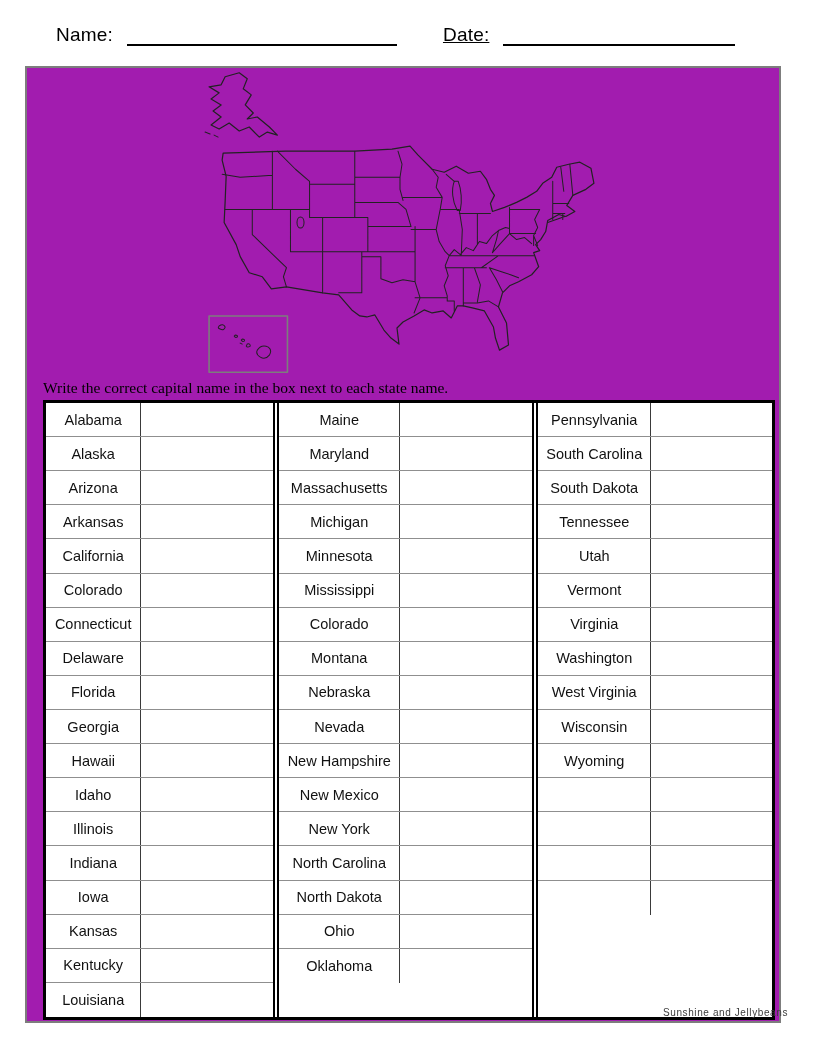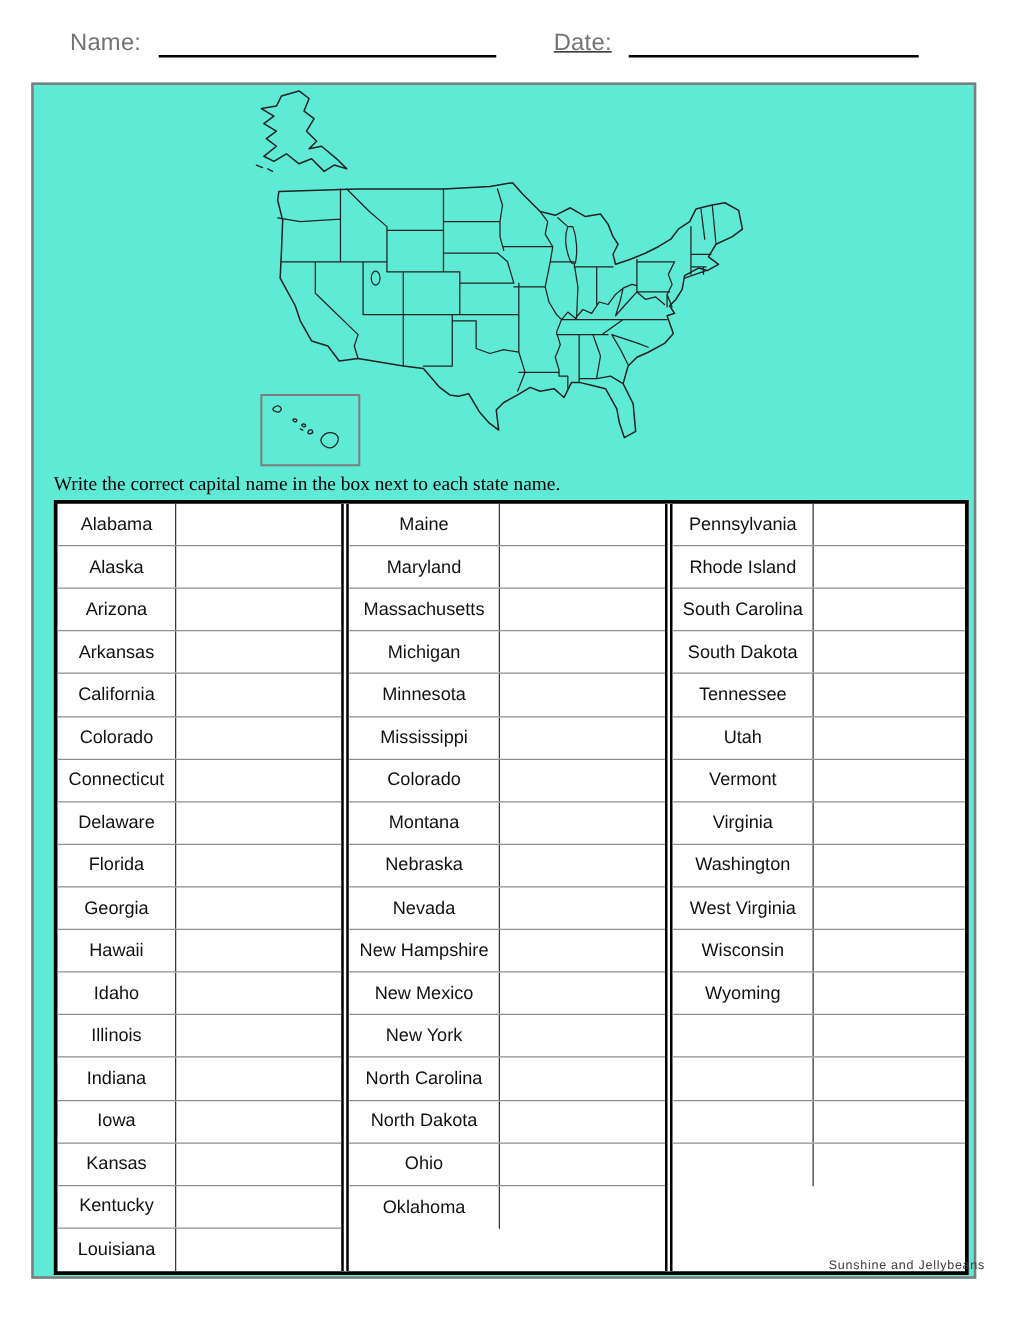--- a/index.html
+++ b/index.html
@@ -1,28 +1,28 @@
 <!DOCTYPE html>
 <html><head>
 <meta charset="utf-8">
 <style>
   * { margin:0; padding:0; box-sizing:border-box; }
   html,body { width:816px; height:1056px; background:#ffffff; font-family:"Liberation Sans", sans-serif; color:#000; }
   body { position:relative; overflow:hidden; }
 
   
   .header { position:absolute; left:56px; top:24px; width:740px; display:flex; align-items:flex-end; }
-  .hdr-label { font-size:19px; color:#737373; letter-spacing:0.2px; }
+  .hdr-label { font-size:19px; color:#000000; letter-spacing:0.2px; }
   .fill-line { display:inline-block; border-bottom:2px solid #000; height:22px; margin-left:14px; }
   .name-line { width:270px; }
   .date-group { margin-left:46px; display:flex; align-items:center;text-decoration:underline; }
   .date-line { width:232px; }
 
   
-  .content-box { position:absolute; left:25px; top:66px; width:756px; height:957px; border:2px solid #7d7d7d; background:#5eead4; }
+  .content-box { position:absolute; left:25px; top:66px; width:756px; height:957px; border:2px solid #7d7d7d; background:#a21caf; }
 
   
   .map-wrap { position:absolute; left:168px; top:0px; width:412px; height:308px; }
   .map-wrap svg { width:100%; height:100%; }
 
   
   .instruction { position:absolute; left:16px; top:311px; font-family:"Liberation Serif", serif; font-size:15.5px; color:#000; }
 
   
   .ws-table { position:absolute; left:16px; top:332px; width:732px; height:620px; border:3px solid #000; display:flex; background:#fff; }
@@ -226,24 +226,20 @@
           <div class="cell answer"></div>
         </div>
       </div>
     <div class="dbl-divider"></div>
     <div class="grp grp-3">
         <div class="trow">
           <div class="cell state">Pennsylvania</div>
           <div class="cell answer"></div>
         </div>
         <div class="trow">
-          <div class="cell state">Rhode Island</div>
-          <div class="cell answer"></div>
-        </div>
-        <div class="trow">
           <div class="cell state">South Carolina</div>
           <div class="cell answer"></div>
         </div>
         <div class="trow">
           <div class="cell state">South Dakota</div>
           <div class="cell answer"></div>
         </div>
         <div class="trow">
           <div class="cell state">Tennessee</div>
           <div class="cell answer"></div>

